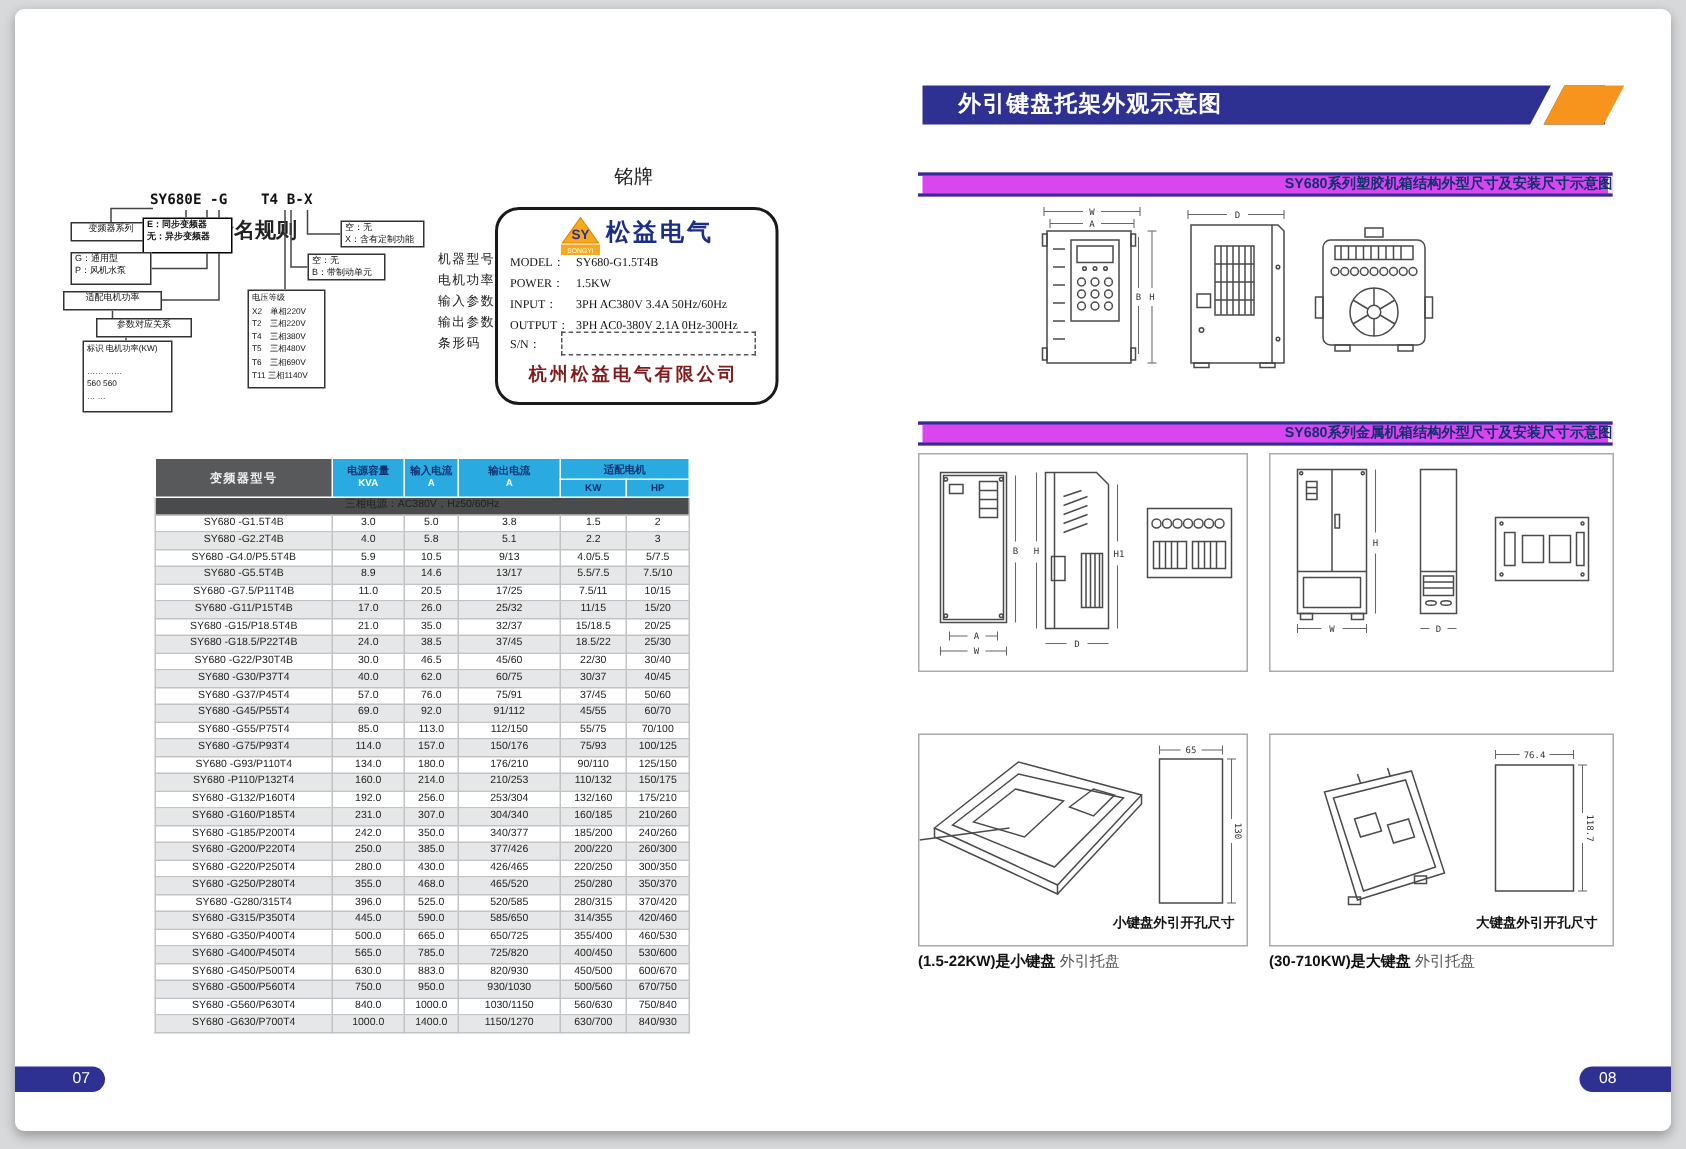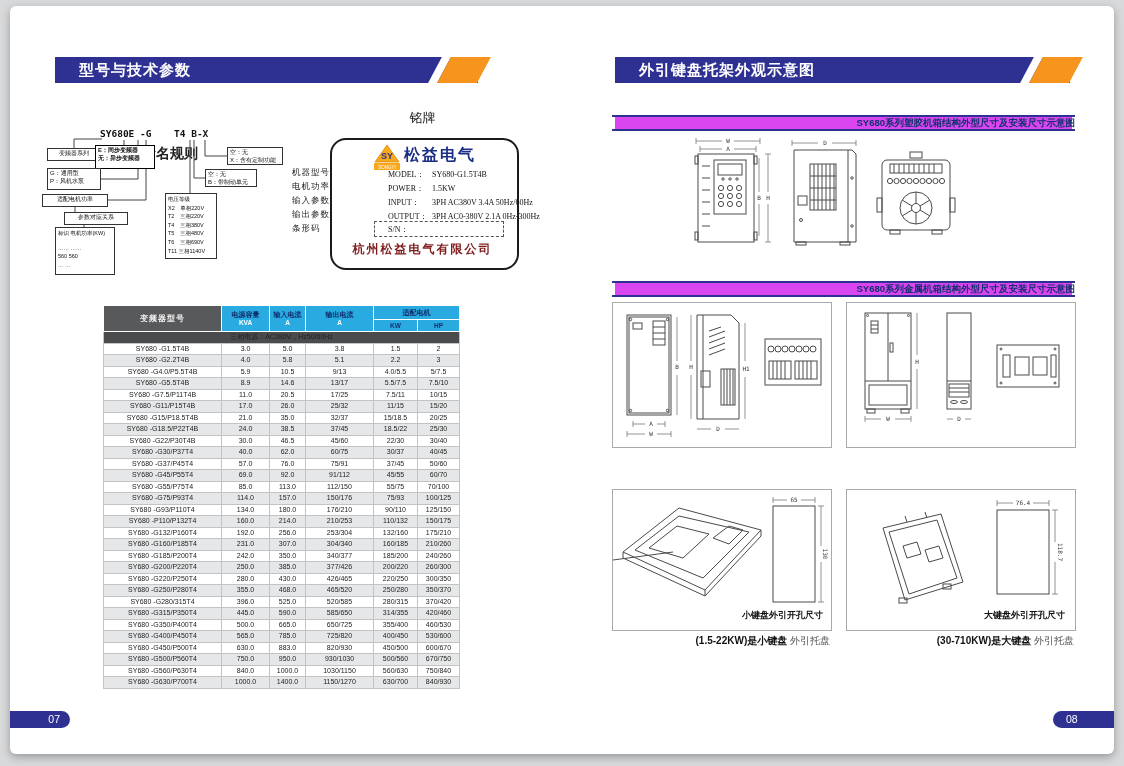--- a/index.html
+++ b/index.html
@@ -28,21 +28,21 @@
   .nbox.center{text-align:center;}
   .nbox.boldbox{border:1.5px solid #000;font-weight:bold;}
   .nbox div{white-space:nowrap;}
   .vline{display:block;font-size:5.5px;line-height:8.6px;white-space:nowrap;}
   
   .np-box{position:absolute;left:330px;top:138px;width:185px;height:128px;border:2px solid #1a1a1a;border-radius:16px;background:#fff;}
   .np-title{position:absolute;left:380px;top:109px;width:85px;text-align:center;font-size:13px;color:#222;}
   .np-brand{position:absolute;left:404px;top:145px;font-size:16px;font-weight:bold;color:#1c2f85;letter-spacing:2px;}
   .np-row{position:absolute;left:340px;width:170px;height:13px;font-family:"Liberation Serif",serif;
           font-size:8px;color:#111;white-space:nowrap;}
-  .np-row b{display:inline-block;width:44px;font-weight:normal;margin-left:48px;}
+  .np-row b{display:inline-block;width:44px;font-weight:normal;}
   .np-side{position:absolute;left:292px;width:38px;font-size:8.5px;color:#222;letter-spacing:1px;white-space:nowrap;}
   .np-sn{position:absolute;left:374px;top:221px;width:128px;height:14px;border:1px dashed #555;}
   .np-company{position:absolute;left:330px;top:241px;width:185px;text-align:center;font-size:12px;
               font-weight:bold;color:#7f1d1d;letter-spacing:2px;}
   
   .tbl-title{position:absolute;left:103px;top:287px;width:356px;text-align:center;font-size:13px;font-weight:bold;color:#111;}
   table.spec{position:absolute;left:103px;top:305px;width:356px;border-collapse:collapse;table-layout:fixed;
              border:1px solid #58595b;}
   table.spec th,table.spec td{padding:0;text-align:center;overflow:hidden;white-space:nowrap;}
   table.spec thead th{border:1px solid #fff;}
@@ -61,34 +61,29 @@
   .pill.left{left:10px;width:60px;border-radius:0 9px 9px 0;text-align:right;padding-right:10px;box-sizing:border-box;}
   .pill.right{left:1053px;width:61px;border-radius:9px 0 0 9px;text-align:left;padding-left:13px;box-sizing:border-box;}
   
   .draw{position:absolute;}
   .draw path,.draw rect,.draw line,.draw circle,.draw polygon,.draw polyline,.draw ellipse
        {fill:none;stroke:#4a4a4a;stroke-width:1;}
   .draw .dimline{stroke:#666;stroke-width:0.7;}
   .draw text{fill:#333;stroke:none;font-size:6px;text-anchor:middle;font-family:"DejaVu Sans Mono",monospace;}
   .dbox{position:absolute;border:1px solid #aaa;background:#fff;}
   .open-label{position:absolute;font-size:9px;font-weight:800;color:#111;white-space:nowrap;}
-  .caption{position:absolute;text-align:right;font-size:10px;color:#555;white-space:nowrap;}
+  .caption{position:absolute;text-align:left;font-size:10px;color:#555;white-space:nowrap;}
   .caption b{color:#111;font-weight:bold;}
 </style>
 </head>
 <body>
 
 <div id="canvas">
   <div class="page"></div>
 
-  <div class="hbar" style="left:55px;top:57px;width:423px;">
-    <span class="hbar-title">型号与技术参数</span>
-    <span class="hbar-slash"></span>
-    <span class="hbar-orange"></span>
-  </div>
 
   <div class="abs" style="left:100px;top:101px;width:140px;text-align:center;font-size:14px;font-weight:bold;color:#222;margin-top:44px;">命名规则</div>
 
   <div class="naming">
     <svg width="252" height="165">
       <g stroke="#444" stroke-width="1" fill="none">
         <path d="M32,22 V13 H60"></path>
         <path d="M82,19 V14"></path>
         <path d="M59,53 H96 V14"></path>
         <path d="M66,74 H104 V14"></path>

